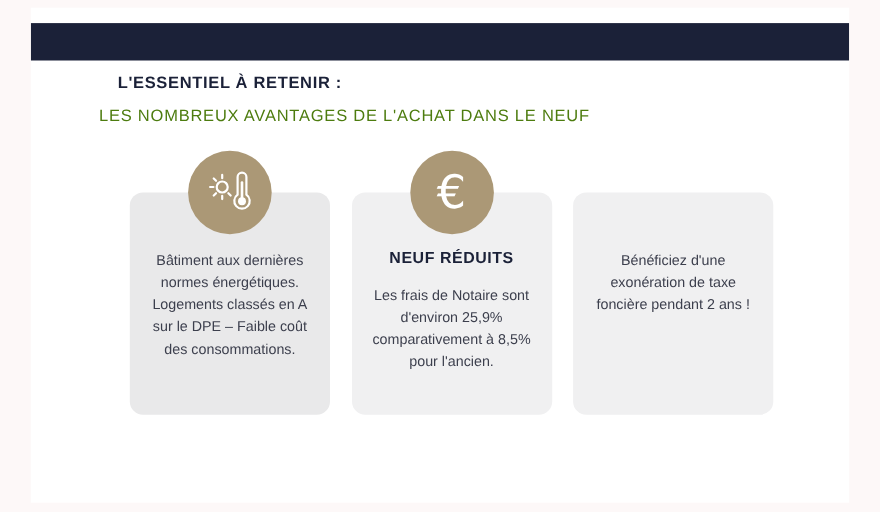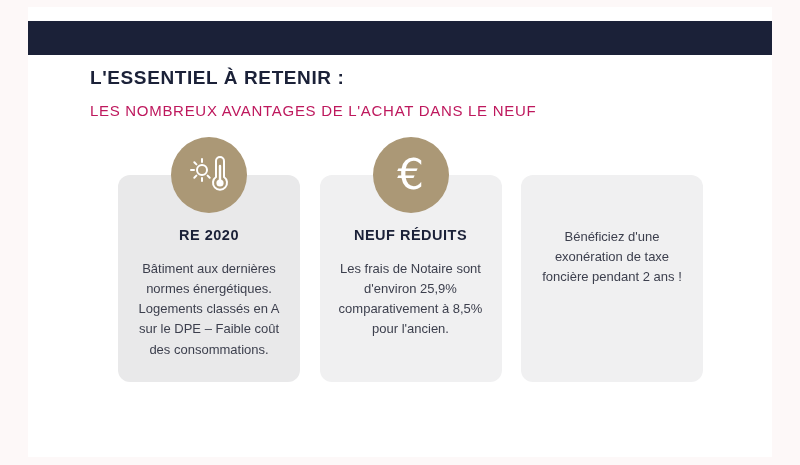--- a/index.html
+++ b/index.html
@@ -29,30 +29,30 @@
     width: 744px;
     height: 34px;
     background: #1b2138;
   }
   .headings {
     position: absolute;
     left: 62px;
     top: 60px;
   }
   .h-title {
-    font-size: 19px;
+    font-size: 15px;
     font-weight: bold;
     color: #1b2138;
     letter-spacing: 0.6px;
-    margin: 0 0 13px 0;
+    margin: 0 0 13px 17px;
   }
   .h-sub {
     font-size: 15px;
     font-weight: normal;
-    color: #be185d;
+    color: #4d7c0f;
     letter-spacing: 0.7px;
     margin: 0;
   }
   .cards {
     position: absolute;
     left: 90px;
     top: 168px;
     width: 585px;
     display: flex;
     justify-content: space-between;
@@ -130,21 +130,20 @@
             <line x1="20.6" y1="22.6" x2="22.7" y2="24.7"></line>
             <line x1="7.3" y1="24.7" x2="9.4" y2="22.6"></line>
           </g>
           <g stroke="#ffffff" stroke-width="2" fill="none" stroke-linecap="round">
             <path d="M29 8 a4 4 0 0 1 8 0 v16 a7 7 0 1 1 -8 0 z"></path>
           </g>
           <circle cx="33" cy="30" r="3.6" fill="#ffffff"></circle>
           <line x1="33" y1="13" x2="33" y2="27" stroke="#ffffff" stroke-width="2.4" stroke-linecap="round"></line>
         </svg>
       </div>
-      <p class="card-title">RE 2020</p>
       <p class="card-body">Bâtiment aux dernières normes énergétiques. Logements classés en A sur le DPE – Faible coût des consommations.</p>
     </div>
 
     <div class="card light">
       <div class="circle">
         <span class="euro">€</span>
       </div>
       <p class="card-title">NEUF RÉDUITS</p>
       <p class="card-body">Les frais de Notaire sont d'environ 25,9% comparativement à 8,5% pour l'ancien.</p>
     </div>

